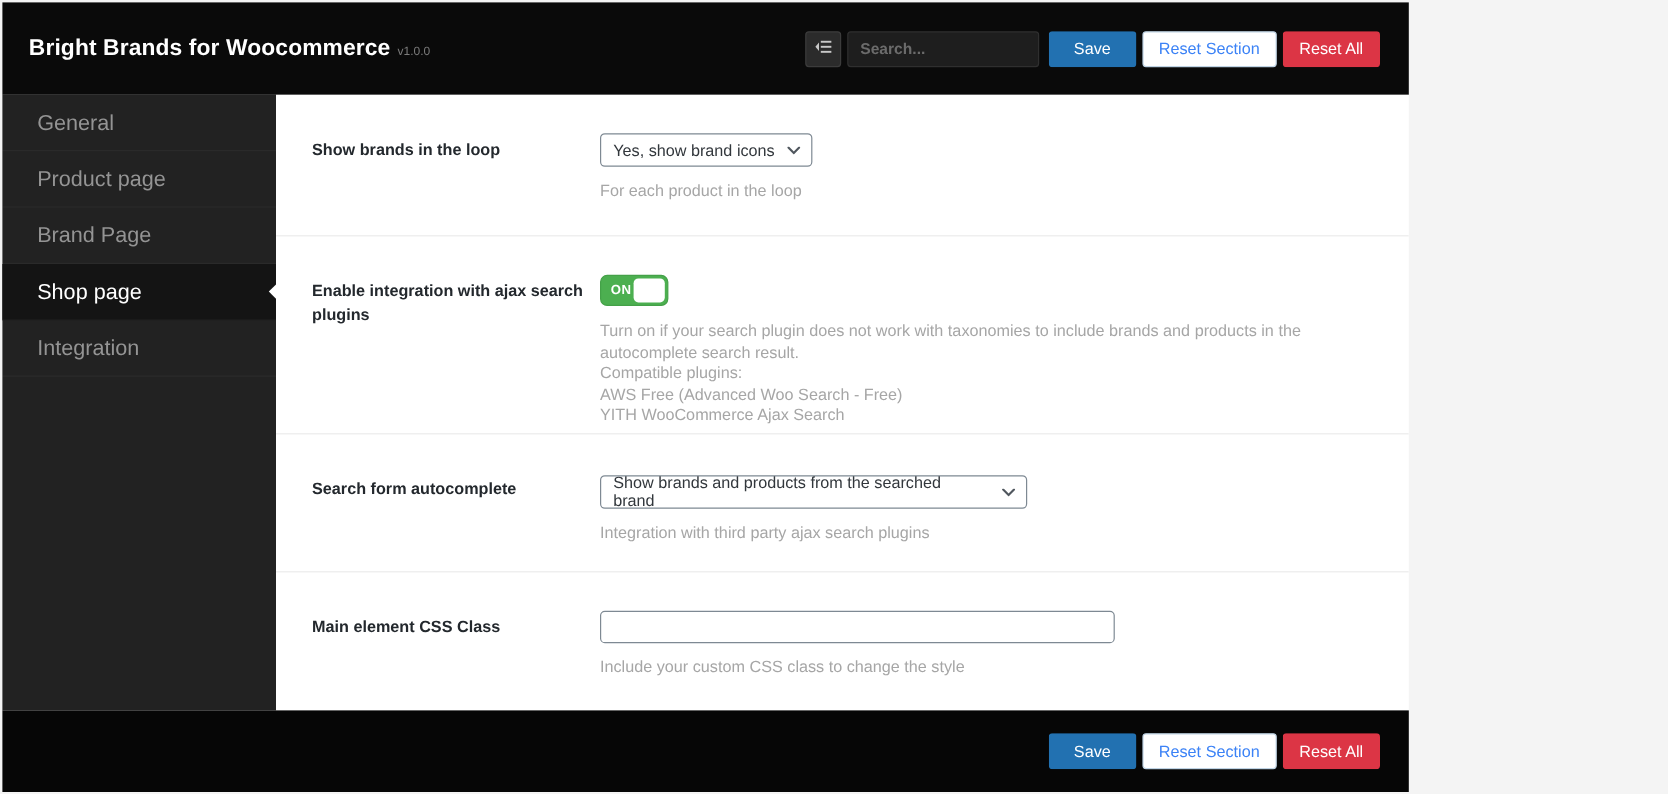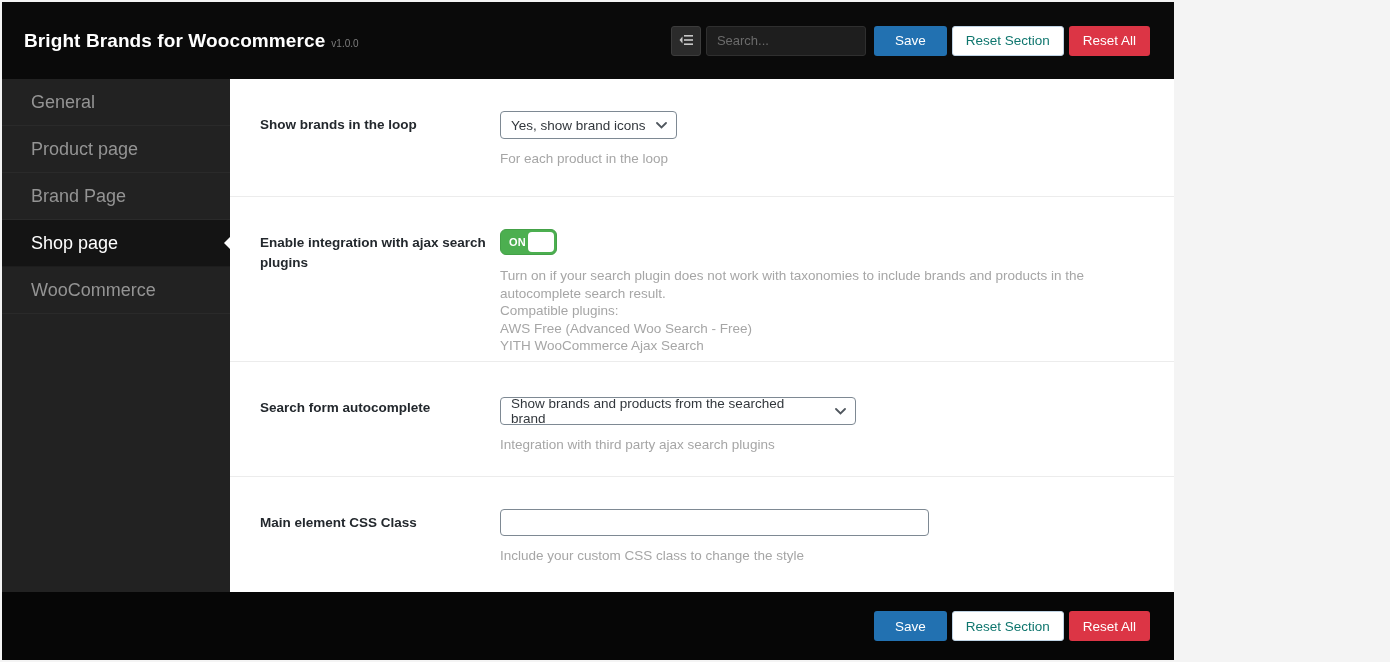--- a/index.html
+++ b/index.html
@@ -9,26 +9,26 @@
 
   
   .topbar { flex:0 0 77px; background:#0a0a0a; display:flex; align-items:center; padding:0 24px 0 22px; }
   .title-wrap { display:flex; align-items:baseline; }
   .title { color:#ffffff; font-size:19px; font-weight:700; letter-spacing:0.1px; }
   .version { color:#7c7c7c; font-size:10px; margin-left:6px; }
   .topbar-controls { margin-left:auto; display:flex; align-items:center; gap:5px; }
   .icon-btn { width:30px; height:30px; background:#2b2b2b; border:1px solid #3c3c3c; border-radius:3px;
               display:flex; align-items:center; justify-content:center; cursor:pointer; }
   .search { width:160px; height:30px; background:#1e1e1e; border:1px solid #2f2f2f; border-radius:3px;
-            color:#cccccc; padding:0 10px; font-size:13px; outline:none; margin-right:3px; }
+            color:#cccccc; padding:0 10px; font-size:13px; outline:none; margin-right:3px;font-weight:bold; }
   .search::placeholder { color:#6b6b6b; }
   .btn { height:30px; border-radius:3px; font-size:13.5px; padding:0 13px; display:flex; align-items:center;
          cursor:pointer; border:1px solid transparent; font-family:inherit; }
   .btn-primary { background:#2271b1; color:#ffffff; padding:0 20px; }
-  .btn-outline { background:#ffffff; color:#0f766e; border-color:#bfd3e4;text-align:center; }
+  .btn-outline { background:#ffffff; color:#3b82f6; border-color:#bfd3e4;text-align:center; }
   .btn-danger  { background:#dc3545; color:#ffffff; }
 
   
   .main { flex:1 1 auto; display:flex; min-height:0; }
   .sidebar { flex:0 0 228px; background:#222222; }
   .side-item { height:47px; display:flex; align-items:center; padding-left:29px; color:#949494;
                font-size:18px; cursor:pointer; position:relative;
                border-bottom:1px solid rgba(255,255,255,0.04); }
   .side-item.active { background:#141414; color:#ffffff; }
   .side-item.active::after { content:""; position:absolute; right:0; top:50%; margin-top:-6px;
@@ -102,21 +102,21 @@
         <div class="side-item">
           <span>Product page</span>
         </div>
         <div class="side-item">
           <span>Brand Page</span>
         </div>
         <div class="side-item active">
           <span>Shop page</span>
         </div>
         <div class="side-item">
-          <span>WooCommerce</span>
+          <span>Integration</span>
         </div>
       </div>
 
       <div class="content">
 
         <div class="row row-1">
           <div class="row-label">Show brands in the loop</div>
           <div class="row-control">
             <div class="select select-1">
               <span>Yes, show brand icons</span>

